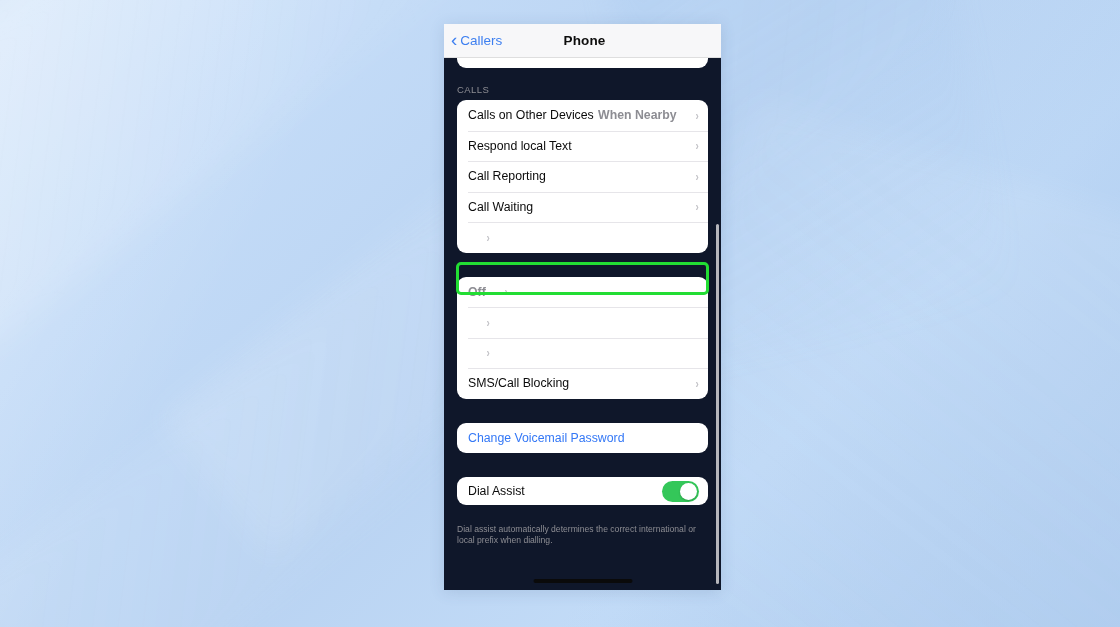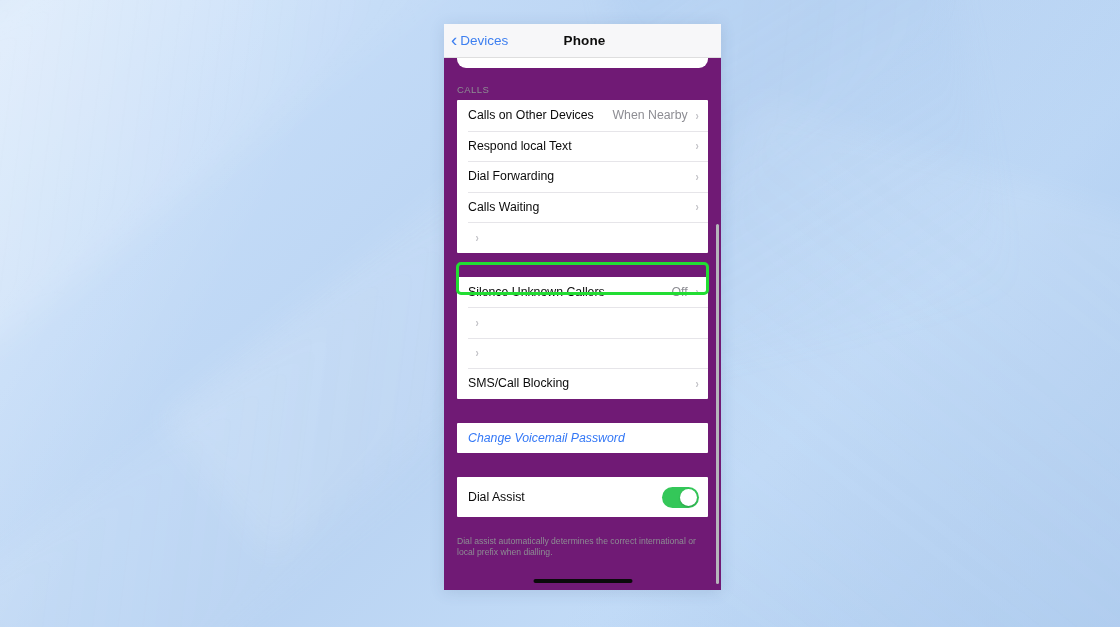--- a/index.html
+++ b/index.html
@@ -77,27 +77,27 @@
     font-weight:bold;
     color:#0d0d0d;
     letter-spacing:.1px;
     pointer-events:none;
   }
 
   
   #scroll {
     position:relative;
     height:532px;
-    background:#701a75;
+    background:#0f172a;
     padding:0 0 0 0;
   }
 
   .card {
     background:#fff;
-    border-radius:1px;
+    border-radius:9px;
     margin:0 13px;
     overflow:hidden;
   }
   .card.partial {
     border-radius:0 0 9px 9px;
     height:10px;
     margin-bottom:0;
   }
 
   .group-header {
@@ -124,22 +124,23 @@
   }
   .row-label {
     font-size:12.3px;
     color:#0b0b0b;
     flex:1;
     white-space:nowrap;
   }
   .row-value {
     font-size:12.3px;
     color:#8d8d93;
-    margin-right:7px;
+    margin-right:18px;
     white-space:nowrap;
+    font-weight:bold;
   }
   .chev {
     color:#c2c2c7;
     font-size:13px;
     line-height:1;
     font-weight:600;
     transform:scaleX(.75);
   }
 
   
@@ -148,21 +149,21 @@
     left:12px;
     top:204px;
     width:253px;
     height:33px;
     border:3px solid #22dd33;
     border-radius:5px;
     pointer-events:none;
     z-index:5;
   }
 
-  .link-row .row-label { color:#3478f6;font-style:italic; }
+  .link-row .row-label { color:#3478f6; }
 
   
   .toggle {
     width:37px; height:21px;
     border-radius:11px;
     background:#34c759;
     position:relative;
     flex:0 0 auto;
     cursor:pointer;
   }
@@ -212,21 +213,21 @@
   <div class="band b3"></div>
   <div class="band b4"></div>
   <div class="band b5"></div>
 </div>
 
 <div id="phone">
 
   <div id="navbar">
     <div id="back-btn">
       <span id="back-chevron">‹</span>
-      <span>Devices</span>
+      <span>Callers</span>
     </div>
     <div id="nav-title">Phone</div>
   </div>
 
   <div id="scroll">
 
     <div class="card partial"></div>
 
     <div class="group-header">CALLS</div>
 
@@ -235,42 +236,41 @@
         <span class="row-label">Calls on Other Devices</span>
         <span class="row-value">When Nearby</span>
         <span class="chev">›</span>
       </div>
       <div class="row">
         <span class="row-label">Respond local Text</span>
         <span class="row-value"></span>
         <span class="chev">›</span>
       </div>
       <div class="row">
-        <span class="row-label">Dial Forwarding</span>
-        <span class="row-value"></span>
-        <span class="chev">›</span>
-      </div>
-      <div class="row">
-        <span class="row-label">Calls Waiting</span>
+        <span class="row-label">Call Reporting</span>
+        <span class="row-value"></span>
+        <span class="chev">›</span>
+      </div>
+      <div class="row">
+        <span class="row-label">Call Waiting</span>
         <span class="row-value"></span>
         <span class="chev">›</span>
       </div>
       <div class="row">
         <span class="row-value"></span>
         <span class="chev">›</span>
       </div>
     </div>
 
     <div id="highlight-box"></div>
 
     <div style="height:24px"></div>
 
     <div class="card">
       <div class="row">
-        <span class="row-label">Silence Unknown Callers</span>
         <span class="row-value">Off</span>
         <span class="chev">›</span>
       </div>
       <div class="row">
         <span class="row-value"></span>
         <span class="chev">›</span>
       </div>
       <div class="row">
         <span class="row-value"></span>
         <span class="chev">›</span>
@@ -286,21 +286,21 @@
 
     <div class="card">
       <div class="row link-row">
         <span class="row-label">Change Voicemail Password</span>
       </div>
     </div>
 
     <div style="height:24px"></div>
 
     <div class="card">
-      <div class="row" style="height:40px;">
+      <div class="row" style="height:28px;">
         <span class="row-label">Dial Assist</span>
         <span class="toggle">
           <span class="knob"></span>
         </span>
       </div>
     </div>
 
     <div class="footnote">Dial assist automatically determines the correct international or local prefix when dialling.</div>
 
     <div id="scrollbar"></div>

